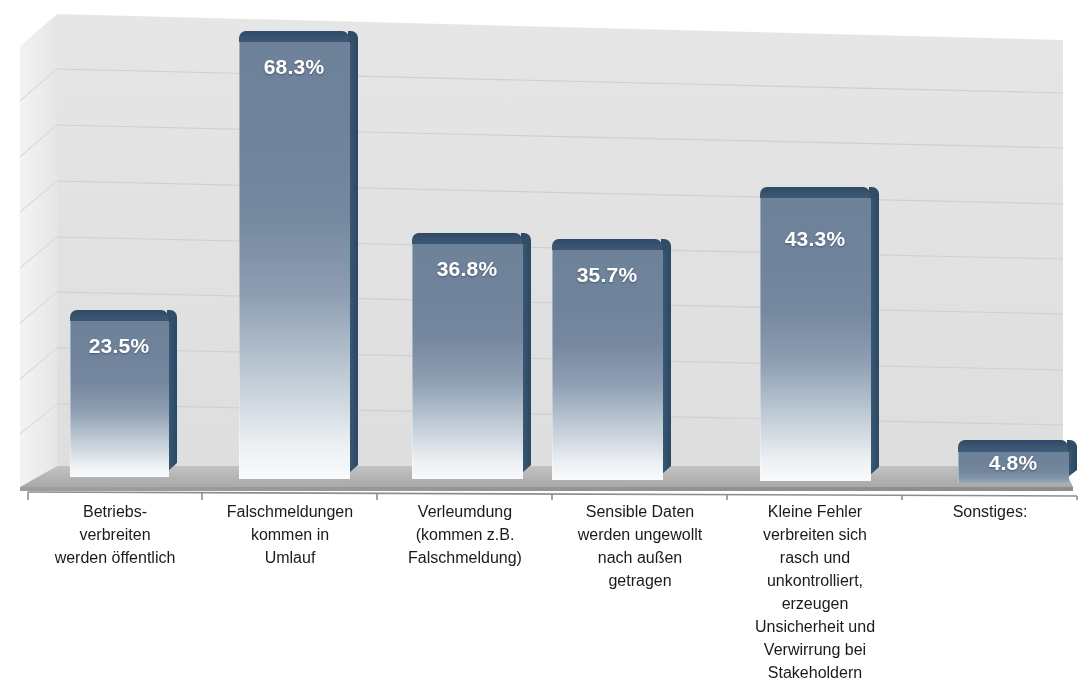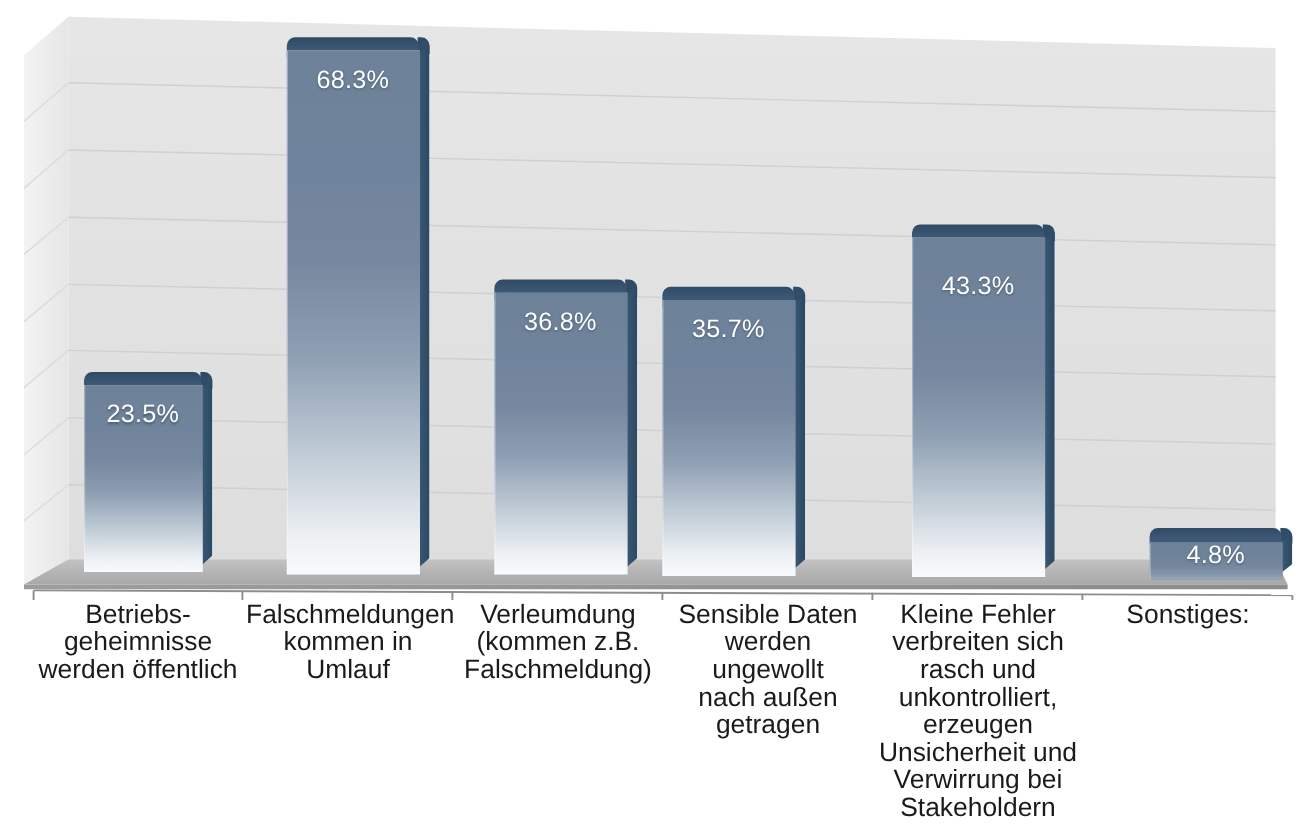--- a/index.html
+++ b/index.html
@@ -74,41 +74,41 @@
   }
   .bar-side-cap {
     position: absolute;
     background: #2f4a63;
   }
   .bar-value {
     position: absolute;
     width: 100%;
     text-align: center;
     color: #ffffff;
-    font-weight: normal;
+    font-weight: bold;
     font-size: 21px;
     letter-spacing: 0.2px;
     text-shadow: 0 1px 2px rgba(25,40,58,0.45);
     pointer-events: none;
     white-space: nowrap;
   }
 
   
   #labels-layer {
     position: absolute;
     left: 0;
     top: 500px;
     width: 1091px;
     height: 196px;
   }
   .cat-label {
     position: absolute;
     top: 0;
     text-align: center;
-    font-size: 22px;
+    font-size: 16px;
     line-height: 23px;
     color: #1a1a1a;
     font-family: "Liberation Sans", sans-serif;
   }
 </style>
 </head>
 <body>
 
 <div id="chart-root">
 
@@ -246,21 +246,21 @@
         <div class="bar-value" style="top:11px;">4.8%</div>
       </div>
 
     </div>
   </div>
 
   <div id="labels-layer">
 
     <div class="cat-label" style="left:30px; width:170px;">
       <div>Betriebs-</div>
-      <div>geheimnisse</div>
+      <div>verbreiten</div>
       <div>werden öffentlich</div>
     </div>
 
     <div class="cat-label" style="left:205px; width:170px;">
       <div>Falschmeldungen</div>
       <div>kommen in</div>
       <div>Umlauf</div>
     </div>
 
     <div class="cat-label" style="left:380px; width:170px;">

